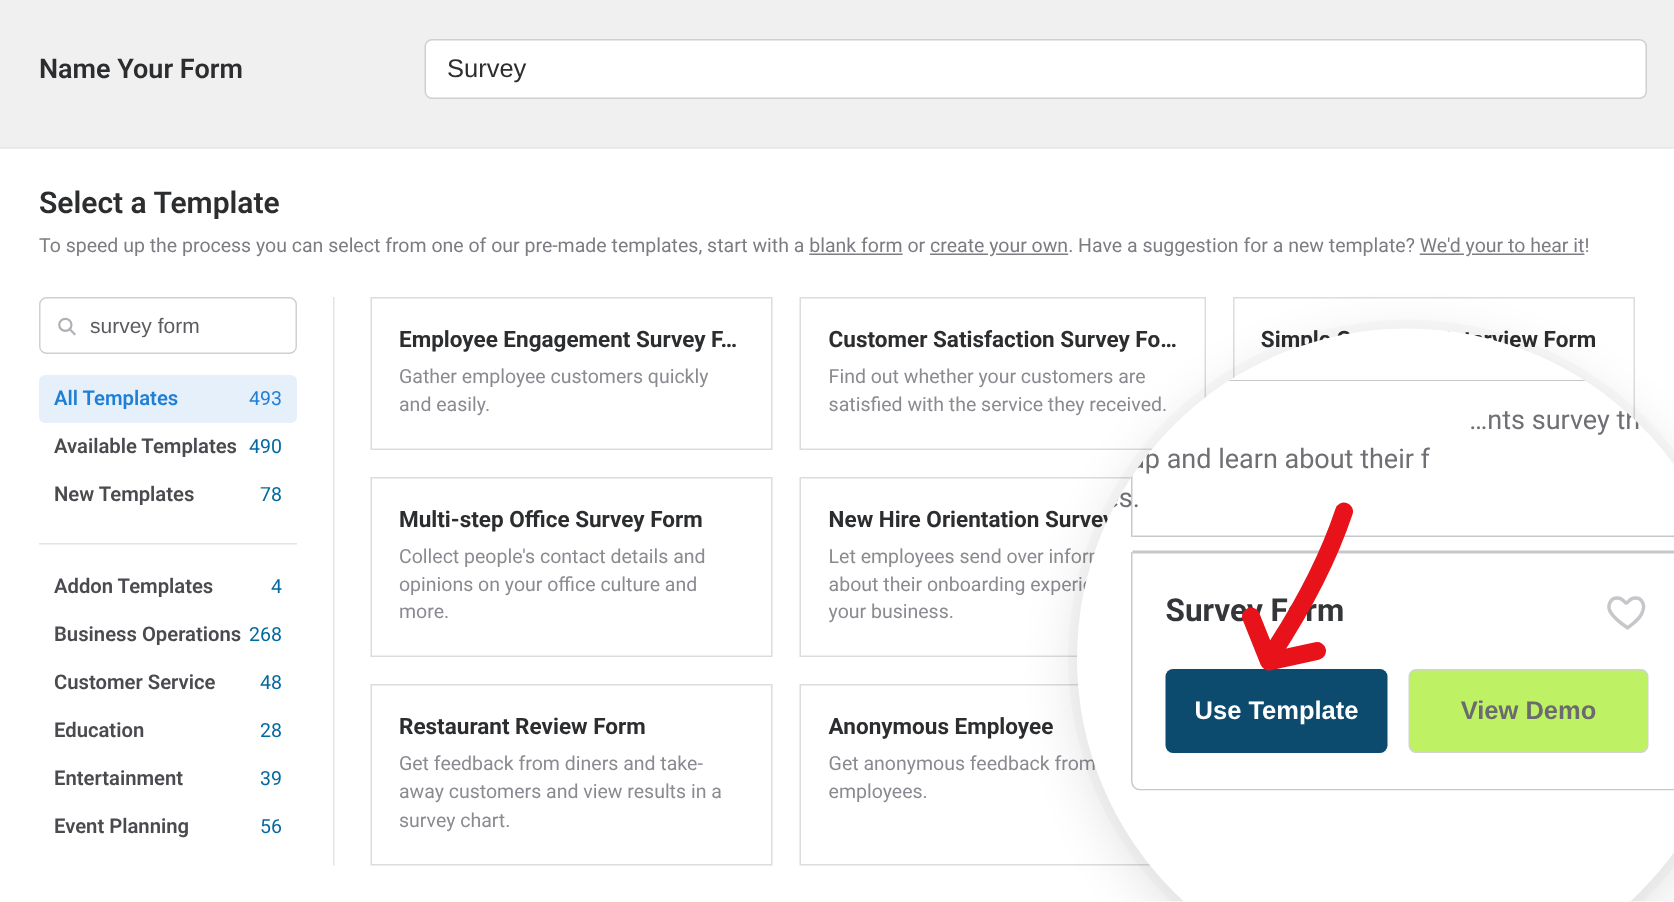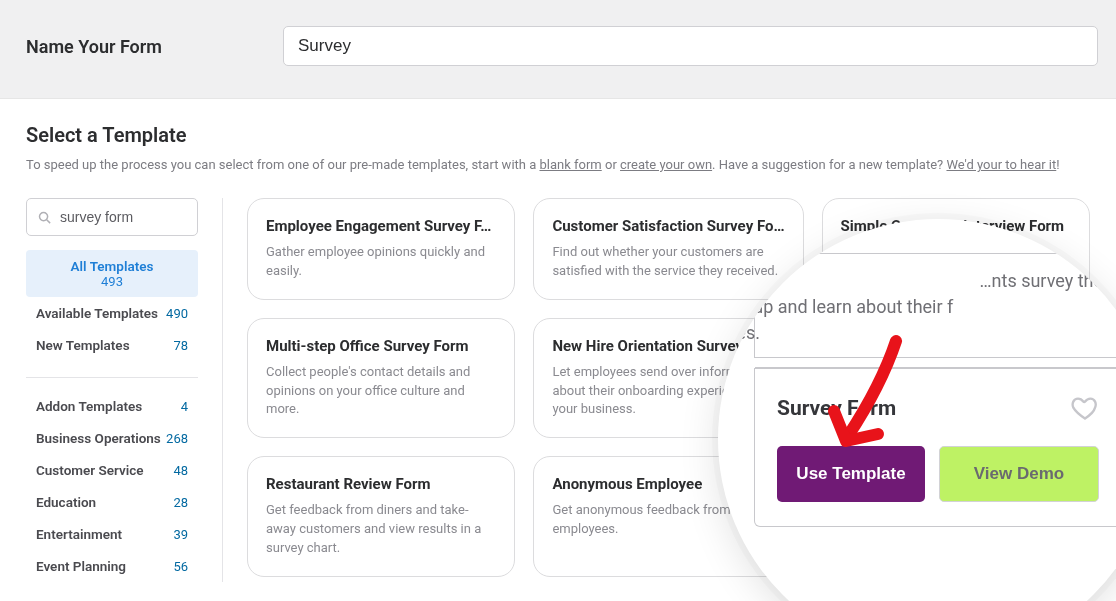--- a/index.html
+++ b/index.html
@@ -16,44 +16,44 @@
   
   .main { display: flex; padding: 0 26px; margin-top: 26px; }
   .sidebar { width: 197px; flex-shrink: 0; border-right: 1px solid #e4e4e7; padding-right: 24px; }
   .grid-wrap { flex: 1; padding-left: 24px; }
   
   .search-box { display:flex; align-items:center; border:1px solid #d0d0d4; border-radius:5px; height:38px; padding:0 10px; margin-bottom:14px; }
   .search-box svg { width:15px; height:15px; flex-shrink:0; }
   .search-input { border:none; outline:none; font-size:14px; margin-left:8px; flex:1; color:#5b5b60; background:transparent; }
   
   .cat-item { display:flex; justify-content:space-between; align-items:center; padding:8px 10px; font-size:13.5px; font-weight:600; color:#4a4a4f; border-radius:4px; cursor:pointer; }
-  .cat-item.selected { background:#e6f0fb; color:#1f7fd6;flex-direction:column; }
+  .cat-item.selected { background:#e6f0fb; color:#1f7fd6; }
   .cat-item .count { font-weight:400; color:#0369a1; font-size:13px; }
   .cat-item.selected .count { color:#1f7fd6; }
   .cat-divider { height:1px; background:#e4e4e7; margin:16px 0 12px 0; }
   
   .grid { display:grid; grid-template-columns: repeat(3, 1fr); gap:18px; }
-  .card { border:1px solid #dcdcde; border-radius:17px; padding:18px 18px; min-height:96px; cursor:pointer; background:#fff; }
+  .card { border:1px solid #dcdcde; border-radius:0; padding:18px 18px; min-height:96px; cursor:pointer; background:#fff; }
   .card-title { font-size:15px; font-weight:700; color:#2c2d2f; margin-bottom:8px; white-space:nowrap; overflow:hidden; text-overflow:ellipsis; }
   .card-title.noellipsis { white-space:normal; overflow:visible; }
   .card-desc { font-size:13px; line-height:1.45; color:#8a8a90; }
   
   
   .zoom { position:absolute; right:-42px; bottom:-58px; width:440px; height:440px; border-radius:50%; background:#fff; box-shadow: 0 0 0 6px rgba(0,0,0,0.02), 0 10px 40px rgba(0,0,0,0.12); overflow:hidden; }
   .zoom-inner { position:absolute; left:36px; right:36px; top:34px; bottom:34px; }
   .zoom-card-top { border:1px solid #c8c8cc; border-bottom:none; border-radius:6px 6px 0 0; padding:14px 18px 12px 18px; color:#6f6f74; font-size:18px; line-height:1.45; position:relative; }
   .zoom-card-top::after { content:""; position:absolute; left:0; right:0; bottom:0; height:1px; background:#c8c8cc; }
   .zoom-card-main { border:1px solid #c8c8cc; border-top:none; border-radius:0 0 6px 6px; padding:26px 22px 24px 22px; margin-top:0; position:relative; }
   .zoom-card-main::before { content:""; position:absolute; left:0; right:0; top:-1px; height:2px; background:#c8c8cc; }
   .zoom-title-row { display:flex; justify-content:space-between; align-items:center; margin-bottom:24px; }
   .zoom-title { font-size:21px; font-weight:700; color:#35363a; }
   .heart { width:28px; height:28px; }
   .btn-row { display:flex; gap:14px; }
   .btn { height:56px; border-radius:5px; display:flex; align-items:center; justify-content:center; font-size:17px; font-weight:700; cursor:pointer; }
-  .btn-primary { flex:1; background:#701a75; color:#fff; border:none; }
+  .btn-primary { flex:1; background:#0c4a6e; color:#fff; border:none; }
   .btn-secondary { width:160px; background:#bef264; color:#6a6a6f; border:1px solid #d2d2d6;text-align:right; }
   
   
   .arrow { position:absolute; width:100px; height:140px; right:200px; bottom:130px; z-index:5; pointer-events:none; }
 </style>
 </head>
 <body>
 
 <div class="top-section">
   <div class="top-label">Name Your Form</div>
@@ -116,21 +116,21 @@
     <div class="cat-item">
       <span>Event Planning</span>
       <span class="count">56</span>
     </div>
   </div>
 
   <div class="grid-wrap">
     <div class="grid">
       <div class="card">
         <div class="card-title">Employee Engagement Survey F…</div>
-        <div class="card-desc">Gather employee opinions quickly and easily.</div>
+        <div class="card-desc">Gather employee customers quickly and easily.</div>
       </div>
       <div class="card">
         <div class="card-title">Customer Satisfaction Survey Fo…</div>
         <div class="card-desc">Find out whether your customers are satisfied with the service they received.</div>
       </div>
       <div class="card">
         <div class="card-title noellipsis">Simple Candidate Interview Form</div>
         <div class="card-desc">Effectively analyze a potential job candidate with a Likert Scale survey.</div>
       </div>
       <div class="card">

